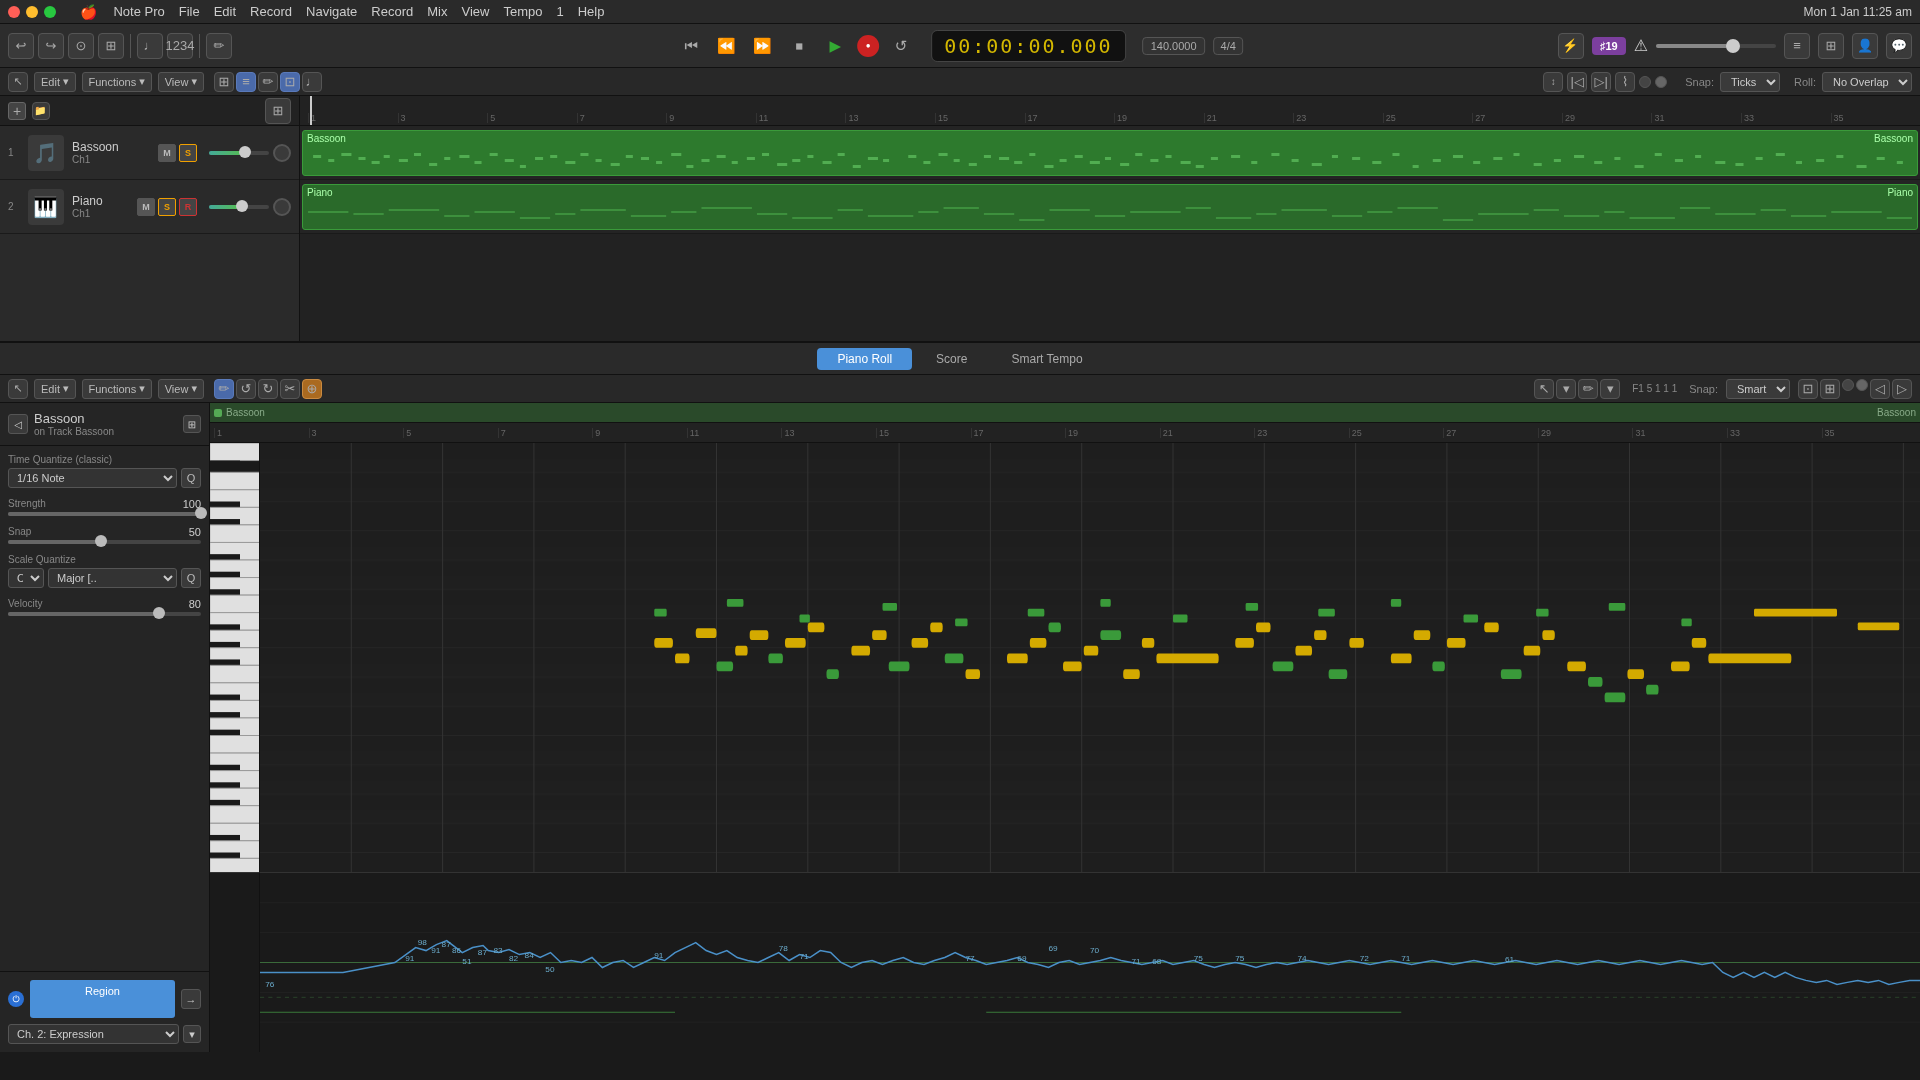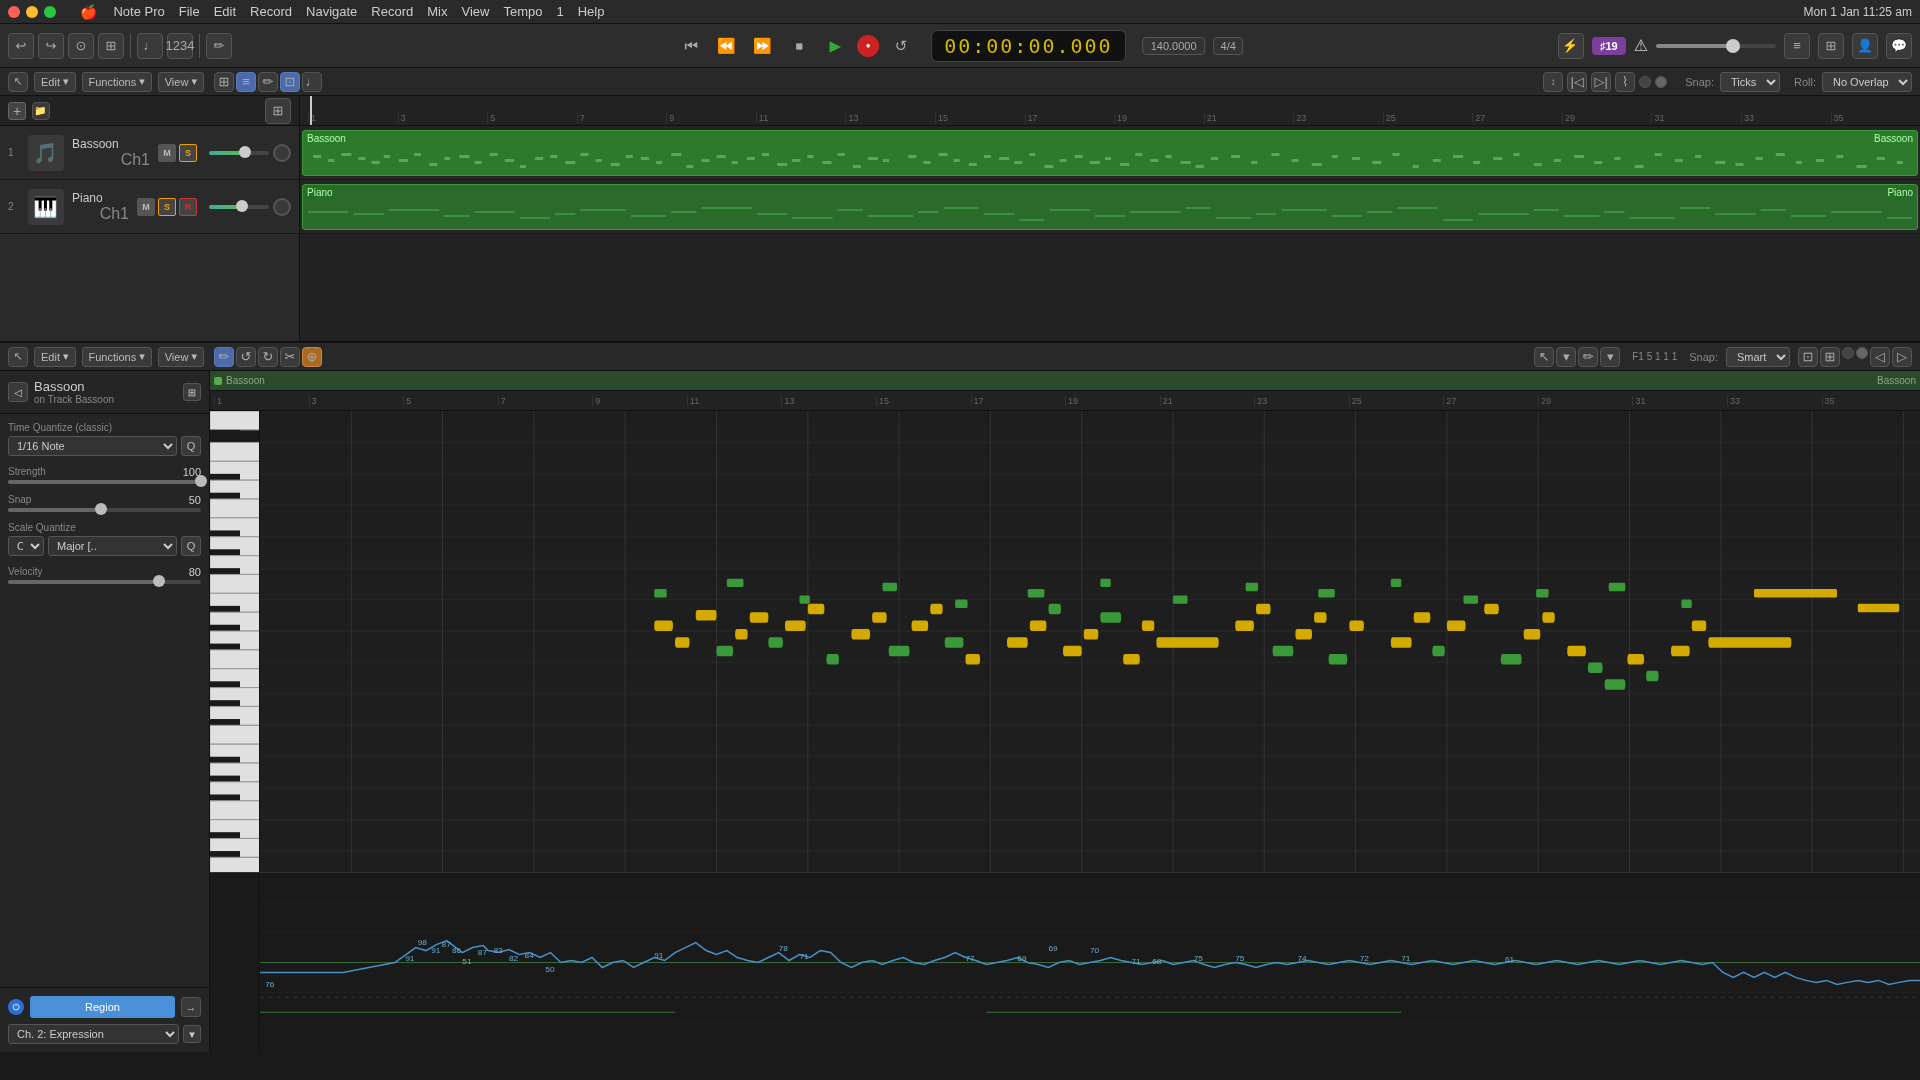--- a/index.html
+++ b/index.html
@@ -239,23 +239,22 @@
     }
     .track-info {
       flex: 1;
     }
     .track-name {
       font-size: 12px;
       color: #ccc;
       font-weight: 500;
     }
     .track-channel {
-      font-size: 16px;
+      font-size: 10px;
       color: #888;
-      text-align: right;
     }
     .track-controls {
       display: flex;
       gap: 3px;
       align-items: center;
     }
     .track-btn {
       width: 18px; height: 18px;
       background: #444;
       border: 1px solid #555;
@@ -522,21 +521,21 @@
       border-radius: 50%;
       display: flex;
       align-items: center;
       justify-content: center;
       font-size: 9px;
       color: white;
       cursor: pointer;
     }
     .pr-auto-region-btn {
       flex: 1;
-      height: 22px;
+      height: 38px;
       background: #4a90d9;
       border: none;
       border-radius: 3px;
       color: white;
       font-size: 11px;
       cursor: pointer;
       text-align: center;
       line-height: 22px;
     }
     .pr-auto-arrow {
@@ -1033,20 +1032,25 @@
           </div>
         </div>
 
         <div style="flex:1;background:#1e1e1e;"></div>
       </div>
     </div>
   </div>
 
   <div class="pr-section">
 
+    <div class="piano-roll-tabs">
+      <div class="pr-tab pr-tab-active">Piano Roll</div>
+      <div class="pr-tab">Score</div>
+      <div class="pr-tab">Smart Tempo</div>
+    </div>
 
     <div class="pr-toolbar">
       <div style="display:flex;align-items:center;gap:2px;">
         <div class="toolbar-btn" style="width:20px;height:20px;font-size:11px;">↖</div>
       </div>
       <div class="track-toolbar-btn">
         <span>Edit</span>
         <span>▾</span>
       </div>
       <div class="track-toolbar-btn">

